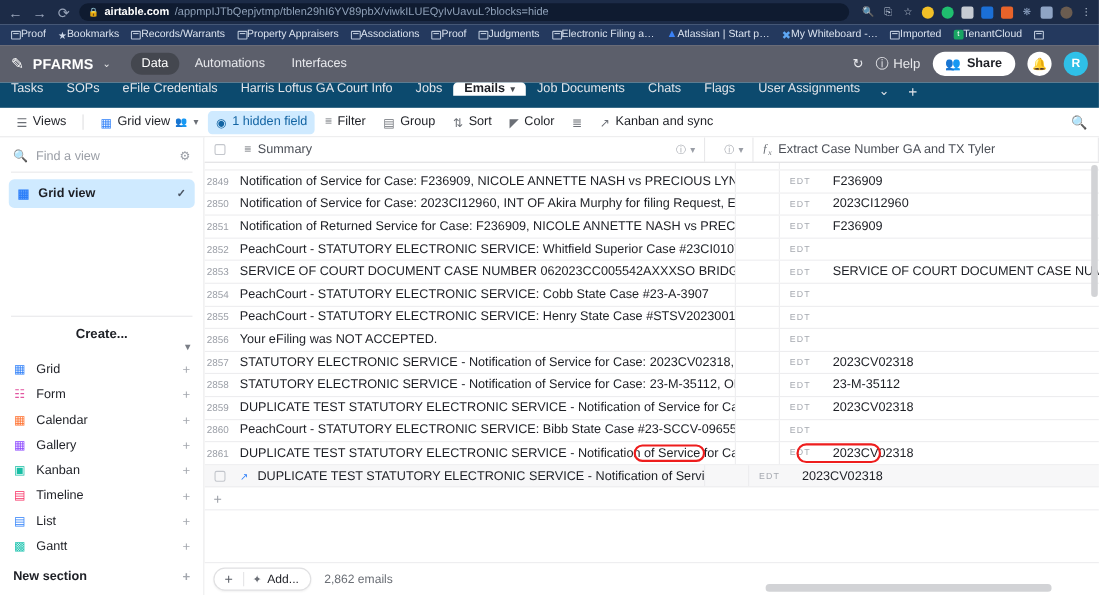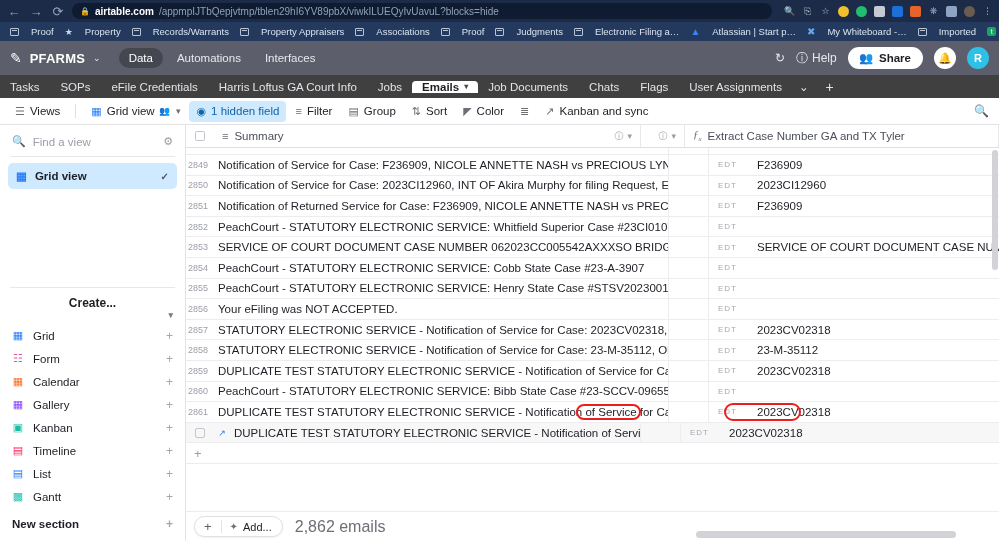--- a/index.html
+++ b/index.html
@@ -25,21 +25,21 @@
   .omnibox .host { color:#fff; font-weight:bold; }
   .omnibox .path { color:#8fa1b9; }
   .tb-icons { display:flex; align-items:center; gap:7px; padding-left:6px; }
   .tb-ic { width:11px; height:11px; border-radius:2px; font-size:9px; color:#c2cddd; display:flex; align-items:center; justify-content:center; }
   .ext-dot { width:11px; height:11px; border-radius:50%; display:inline-block; }
 
   .bookmark-bar {
     height:19px; background:#24395e; display:flex; align-items:center;
     gap:3px; padding:0 6px; overflow:hidden; white-space:nowrap;
   }
-  .bm { display:flex; align-items:center; gap:12px; padding:2px 4px; border-radius:3px; color:#dbe3ef; font-size:9.5px; }
+  .bm { display:flex; align-items:center; gap:0; padding:2px 4px; border-radius:3px; color:#dbe3ef; font-size:9.5px; }
   .bm .bmi { width:9px; height:8px; border:1px solid #b9c6d8; border-radius:1px; display:inline-block; position:relative; flex:none; }
   .bm .bmi::after { content:""; position:absolute; top:1px; left:1px; right:1px; height:1px; background:#b9c6d8; }
   .bm .star { color:#cdd8e8; font-size:9px; }
 
   
   .app-bar {
     height:34px; background:#5c5f6b; display:flex; align-items:center;
     padding:0 10px; gap:8px; color:#fff;
   }
   .app-logo { font-size:14px; }
@@ -52,21 +52,21 @@
   .icon-btn { font-size:12px; color:#e7e8ec; display:flex; align-items:center; justify-content:center; }
   .share-btn {
     background:#fff; color:#1d1f25; border-radius:12px; padding:4px 12px;
     font-size:11.5px; font-weight:bold; display:flex; align-items:center; gap:5px;
   }
   .bell-btn { width:22px; height:22px; border-radius:50%; background:#fff; color:#4a4d57; display:flex; align-items:center; justify-content:center; font-size:11px; }
   .avatar { width:22px; height:22px; border-radius:50%; background:#2fc0e8; color:#fff; display:flex; align-items:center; justify-content:center; font-size:11px; font-weight:bold; }
 
   
   .tab-strip {
-    height:23px; background:#404040; display:flex; align-items:center;
+    height:23px; background:#0c4a6e; display:flex; align-items:flex-start;
     color:#e3e4e9; font-size:11.5px; position:relative;
   }
   .tt { display:flex; align-items:center; padding:0 10px; white-space:nowrap; }
   .tt.active { background:#fff; color:#1d1f25; border-radius:4px 4px 0 0; font-weight:bold; }
   .tt-sep { width:1px; background:#7b7e88; margin:6px 0; }
   .tt-icon { font-size:8px; margin-left:5px; opacity:.8; }
 
   
   .toolbar {
     height:27px; border-bottom:1px solid #e3e3e5; display:flex; align-items:center;
@@ -135,21 +135,21 @@
     position:absolute; border:2.3px solid #ee1d1d; border-radius:12px;
     pointer-events:none;
   }
 
   
   .grid-footer { height:30px; display:flex; align-items:center; padding:0 8px; gap:0; background:#fff; border-top:1px solid #ededef; position:relative; }
   .fb { display:flex; align-items:center; border:1px solid #e0e0e2; border-radius:13px; height:21px; background:#fff; box-shadow:0 1px 2px rgba(0,0,0,.06); }
   .fb-plus { padding:0 9px; color:#5a5e66; font-size:13px; }
   .fb-sep { width:1px; height:13px; background:#e4e4e6; }
   .fb-add { padding:0 10px 0 8px; display:flex; align-items:center; gap:5px; font-size:11px; color:#1d1f25; }
-  .count { margin-left:12px; font-size:16px; color:#6b6f76; }
+  .count { margin-left:12px; font-size:11px; color:#6b6f76; }
   .hscroll { position:absolute; left:320px; right:8px; bottom:3px; height:7px; }
   .hscroll .thumb { position:absolute; left:190px; width:260px; height:7px; background:#d2d3d6; border-radius:4px; }
   .vscroll { position:absolute; right:1px; top:2px; width:6px; height:120px; background:#d2d3d6; border-radius:3px; }
 </style>
 </head>
 <body>
 
 <div class="browser-top">
   <div class="nav-btn">←</div>
   <div class="nav-btn">→</div>
@@ -175,21 +175,21 @@
   </div>
 </div>
 
 <div class="bookmark-bar">
   <div class="bm">
       <span class="bmi"></span>
       <span>Proof</span>
     </div>
   <div class="bm">
       <span class="star">★</span>
-      <span>Property</span>
+      <span>Bookmarks</span>
     </div>
   <div class="bm">
       <span class="bmi"></span>
       <span>Records/Warrants</span>
     </div>
   <div class="bm">
       <span class="bmi"></span>
       <span>Property Appraisers</span>
     </div>
   <div class="bm">

